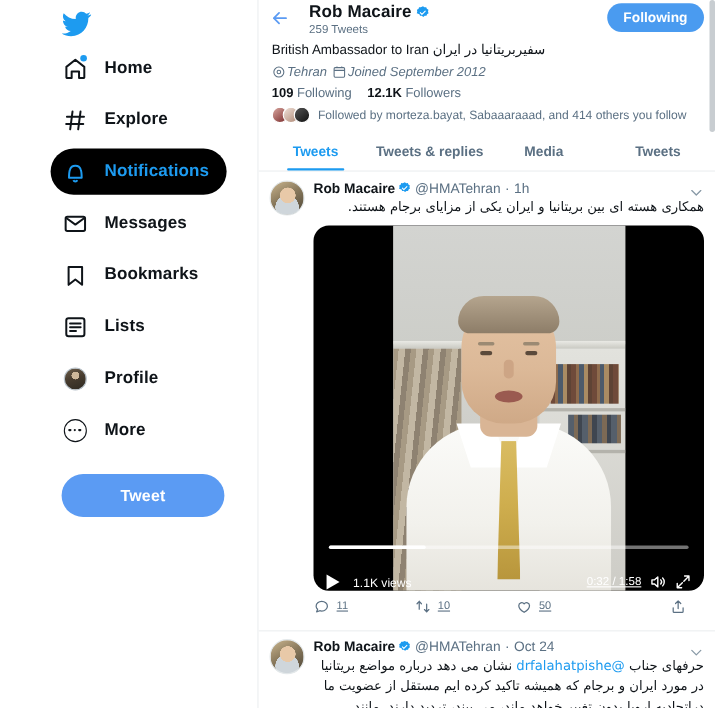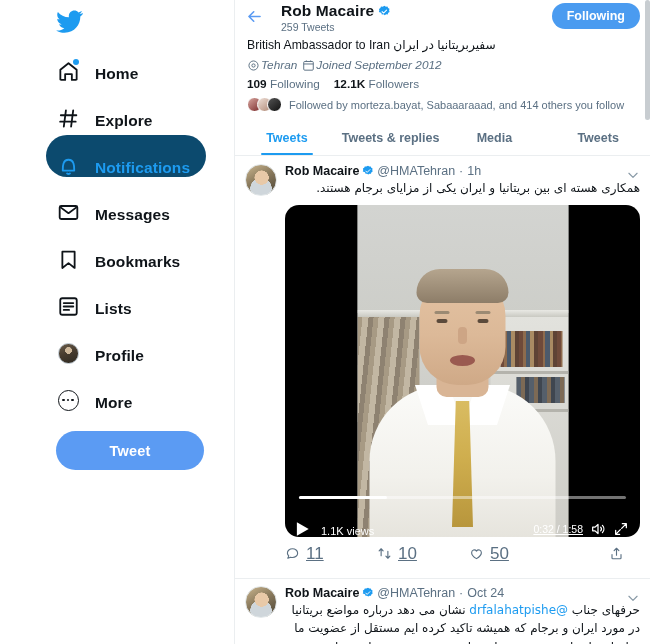--- a/index.html
+++ b/index.html
@@ -17,29 +17,29 @@
     background: #ffffff;
     padding: 6px 0 0 0;
     display: flex; flex-direction: column;
     align-items: flex-start;
     flex: 0 0 234px;
   }
   .logo-wrap { padding: 2px 0 6px 56px; }
   .logo-svg { width: 27px; height: 27px; display: block; }
   .nav { display: flex; flex-direction: column; width: 100%; padding-left: 46px; }
   .nav-item {
-    display: flex; align-items: flex-end;
+    display: flex; align-items: center;
     height: 42px; margin-bottom: 5px;
     border-radius: 9999px;
     padding: 0 16px 0 10px;
     width: fit-content;
     cursor: pointer;
     position: relative;
   }
-  .nav-item.active { background: #0c4a6e; }
+  .nav-item.active { background: #000000; }
   .nav-icon {
     width: 24px; height: 24px;
     display: flex; align-items: center; justify-content: center;
     margin-right: 15px; flex: 0 0 24px;
     position: relative;
   }
   .nav-icon svg { width: 23px; height: 23px; display: block; }
   .nav-label {
     font-size: 15.5px; font-weight: bold;
     color: #0f1419; white-space: nowrap;
@@ -276,21 +276,21 @@
   .v-icon svg { width: 16px; height: 16px; display: block; }
 
   
   .actions {
     display: flex; align-items: center;
     margin-top: 7px; padding-bottom: 8px;
     padding-right: 10px;
   }
   .action {
     display: flex; align-items: center; gap: 6px;
-    color: #5b7083; font-size: 17px; cursor: pointer;
+    color: #5b7083; font-size: 10px; cursor: pointer;
     width: 92px;
     text-decoration: underline;
   }
   .action svg { width: 15px; height: 15px; display: block; }
   .action.share { width: auto; margin-left: auto; margin-right: 6px; }
 
   
   .scrollbar {
     position: absolute; right: 0; top: 0; width: 5px; height: 644px;
     background: transparent;

